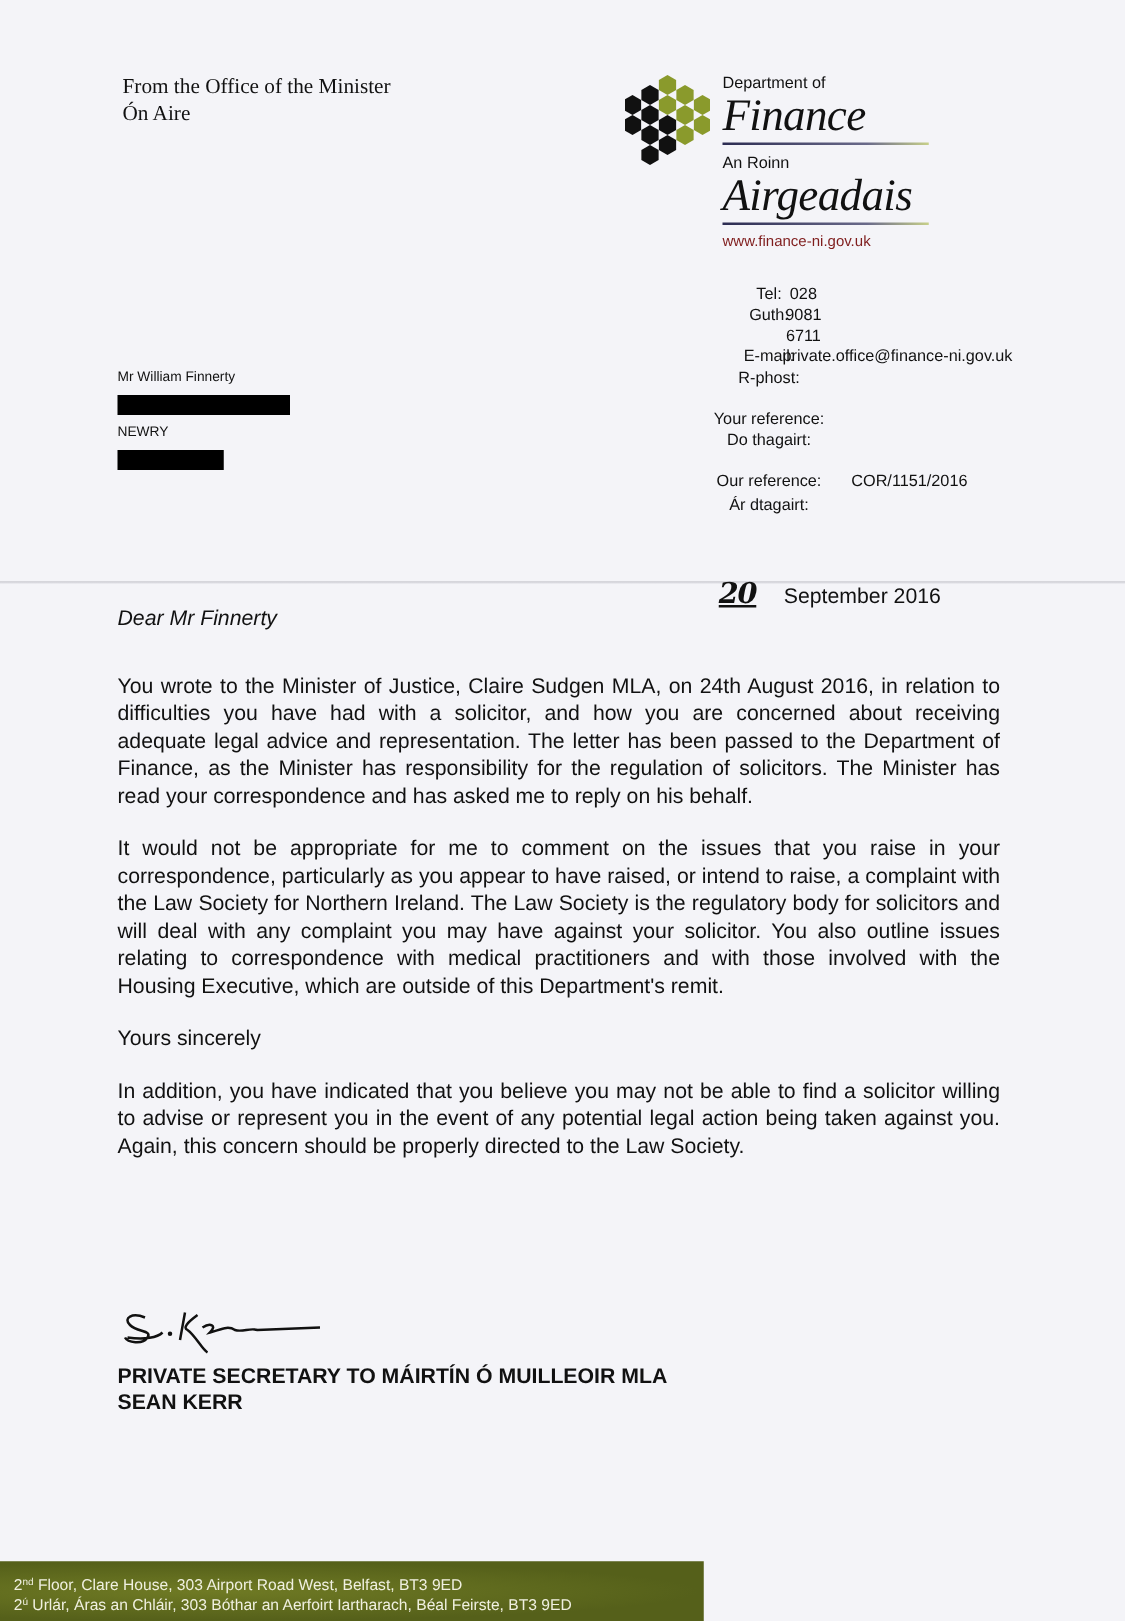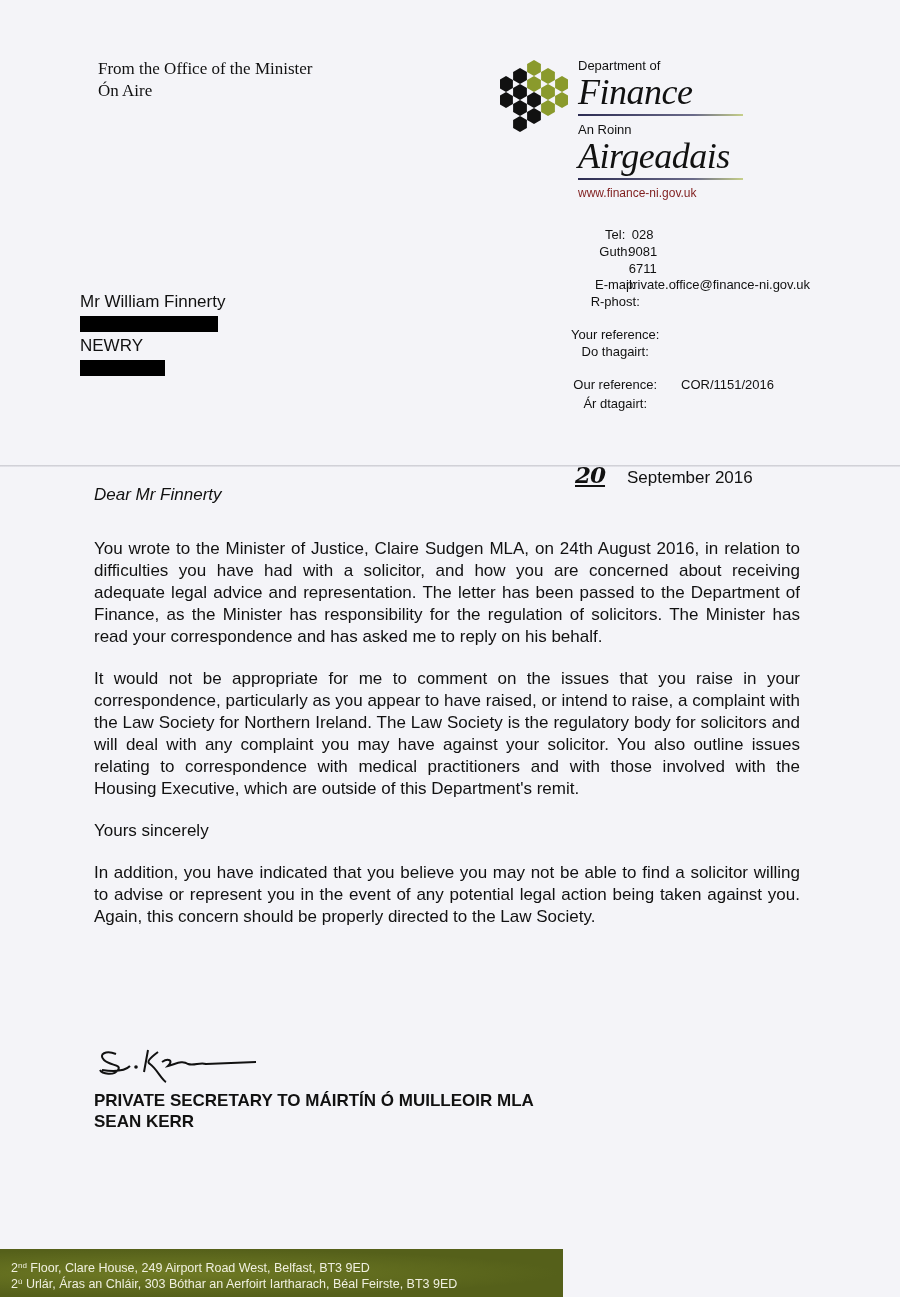--- a/index.html
+++ b/index.html
@@ -30,21 +30,21 @@
       background: linear-gradient(to right, #2c2c52, #6a6a8a 70%, #c7d08a);
     }
     .brand .url { font-size: 12px; color: #7f1d1d; margin-top: 2px; }
     .contact {
       position: absolute; left: 571px; top: 226px; font-size: 13px; line-height: 17px; text-align: center;
     }
     .contact .grp { margin-bottom: 16px; }
     .contact .lbl { display: inline-block; }
     .contact .val { position: absolute; }
     .address {
-      position: absolute; left: 80px; top: 291px; font-size: 17px; line-height: 22px;
+      position: absolute; left: 94px; top: 291px; font-size: 11px; line-height: 22px;
     }
     .redact { background: #000; height: 16px; margin: 3px 0; }
     .date {
       position: absolute; left: 575px; top: 461px; font-size: 17px;
     }
     .date .hand {
       font-family: "DejaVu Serif", serif; font-style: italic; font-weight: bold;
       font-size: 23px; margin-right: 22px; letter-spacing: -1px; text-decoration: underline;
     }
     .body-text {
@@ -150,15 +150,15 @@
   <path d="M52 10 L48 32 M62 12 C54 18, 50 22, 54 24 C60 28, 66 40, 70 42" fill="none" stroke="#111" stroke-width="2"></path>
   <path d="M66 22 C72 18, 78 20, 72 26 C80 24, 86 20, 92 24 C98 26, 104 22, 110 24 L160 22" fill="none" stroke="#111" stroke-width="2"></path>
 </svg>
 
 <div class="signoff">
   <div>PRIVATE SECRETARY TO MÁIRTÍN Ó MUILLEOIR MLA</div>
   <div>SEAN KERR</div>
 </div>
 
 <div class="footer">
-  <div><span>2</span><sup>nd</sup><span> Floor, Clare House, 249 Airport Road West, Belfast, BT3 9ED</span></div>
+  <div><span>2</span><sup>nd</sup><span> Floor, Clare House, 303 Airport Road West, Belfast, BT3 9ED</span></div>
   <div><span>2</span><sup>ú</sup><span> Urlár, Áras an Chláir, 303 Bóthar an Aerfoirt Iartharach, Béal Feirste, BT3 9ED</span></div>
 </div>
 
 </body></html>

